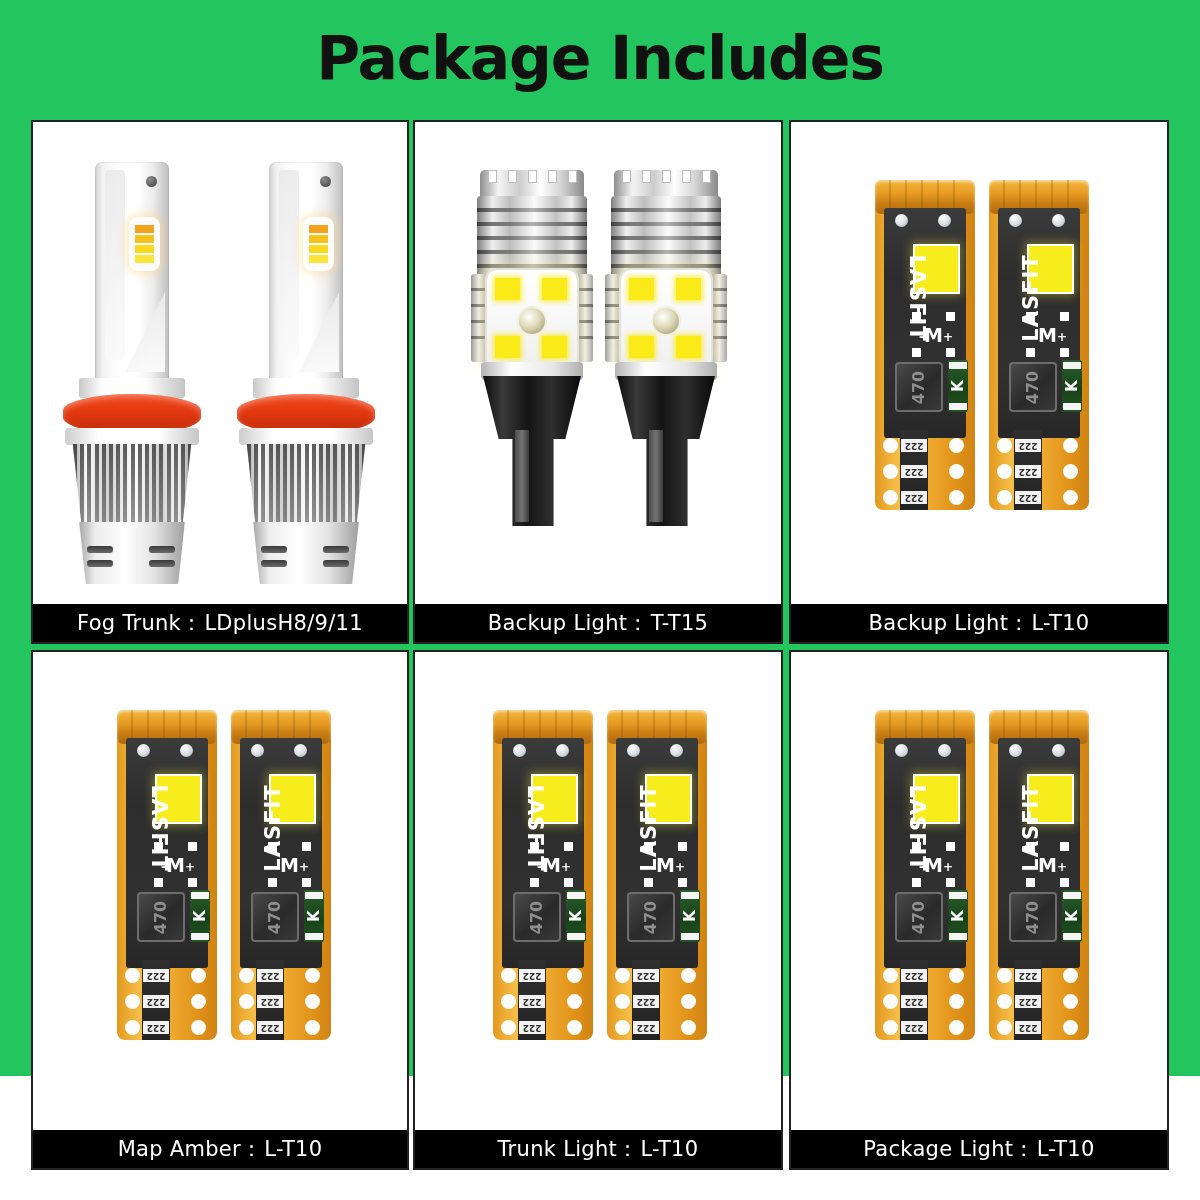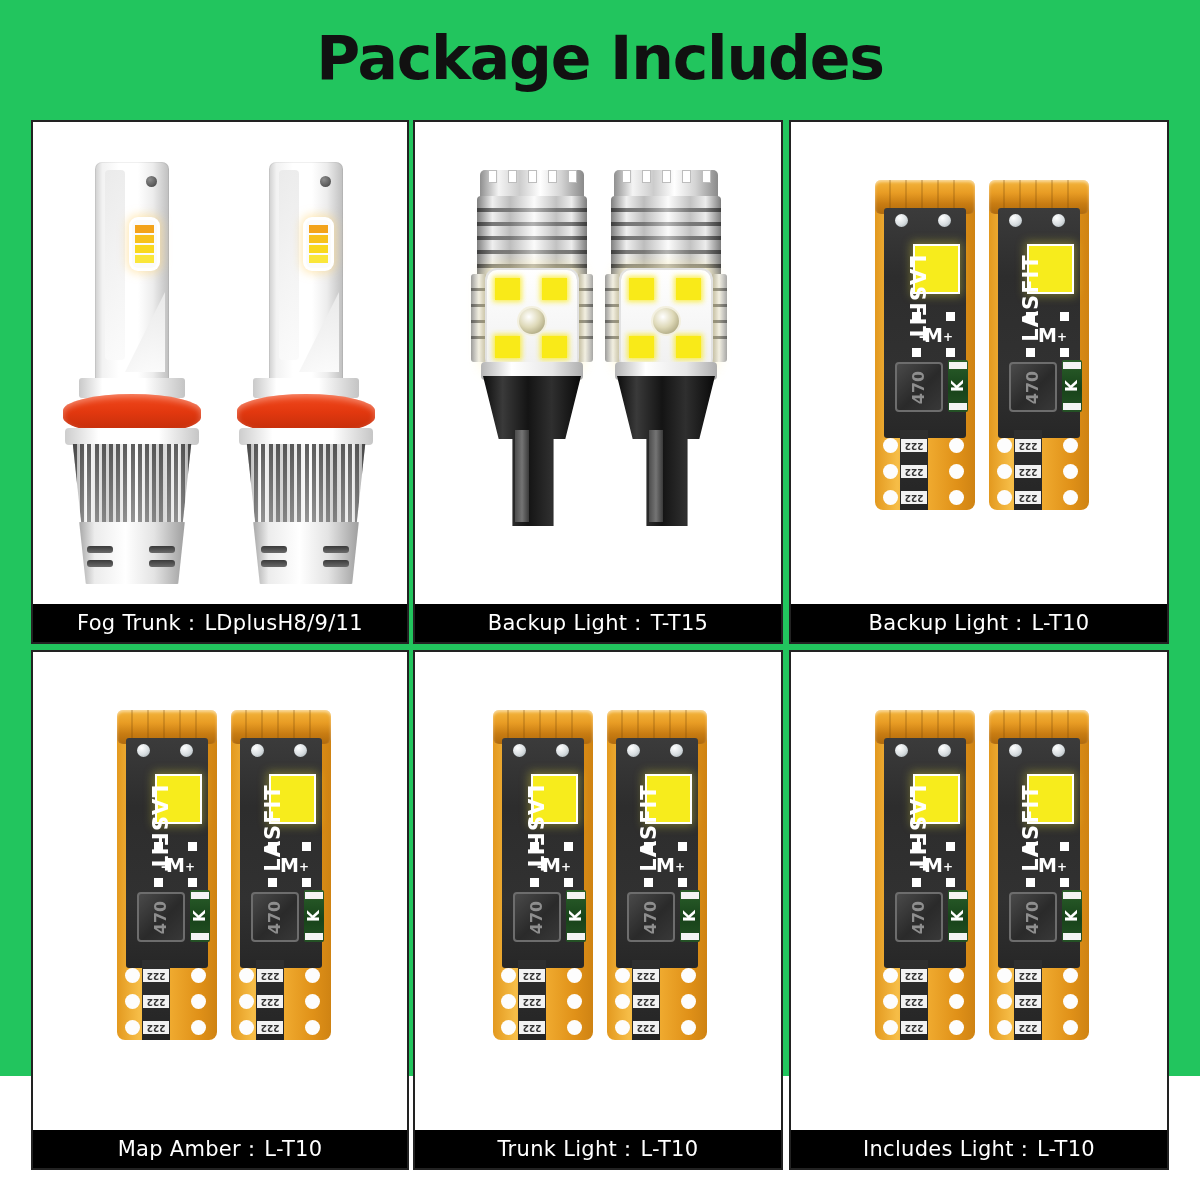--- a/index.html
+++ b/index.html
@@ -802,19 +802,19 @@
             </div>
             <div class="t10-res" style="left:32px; top:285px;">
               <span>222</span>
             </div>
             <div class="t10-res" style="left:32px; top:311px;">
               <span>222</span>
             </div>
           </div>
         </div>
       <div class="caption">
-        <span class="ckey">Includes Light：</span>
+        <span class="ckey">Package Light：</span>
         <span class="cval">L-T10</span>
       </div>
     </div>
 
   </div>
 </div>
 
 </body></html>

